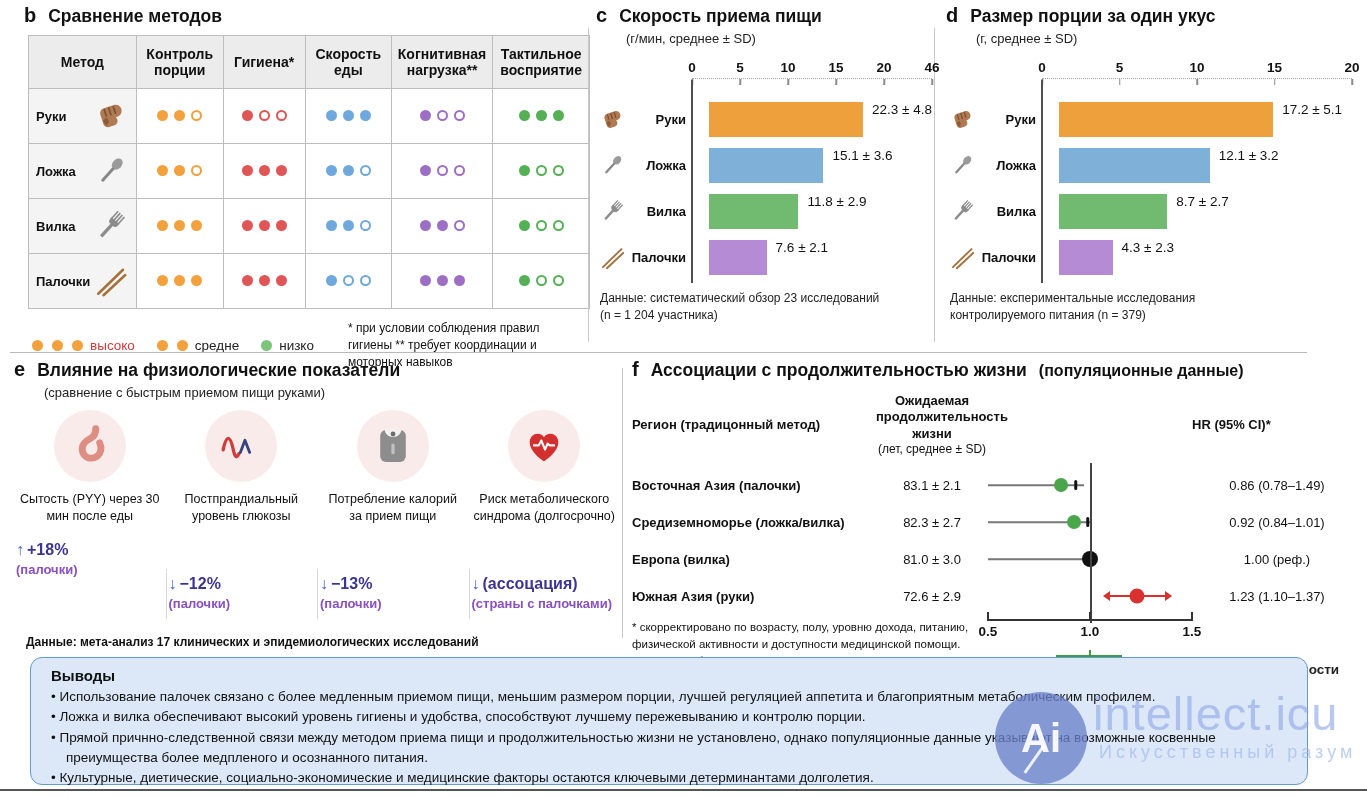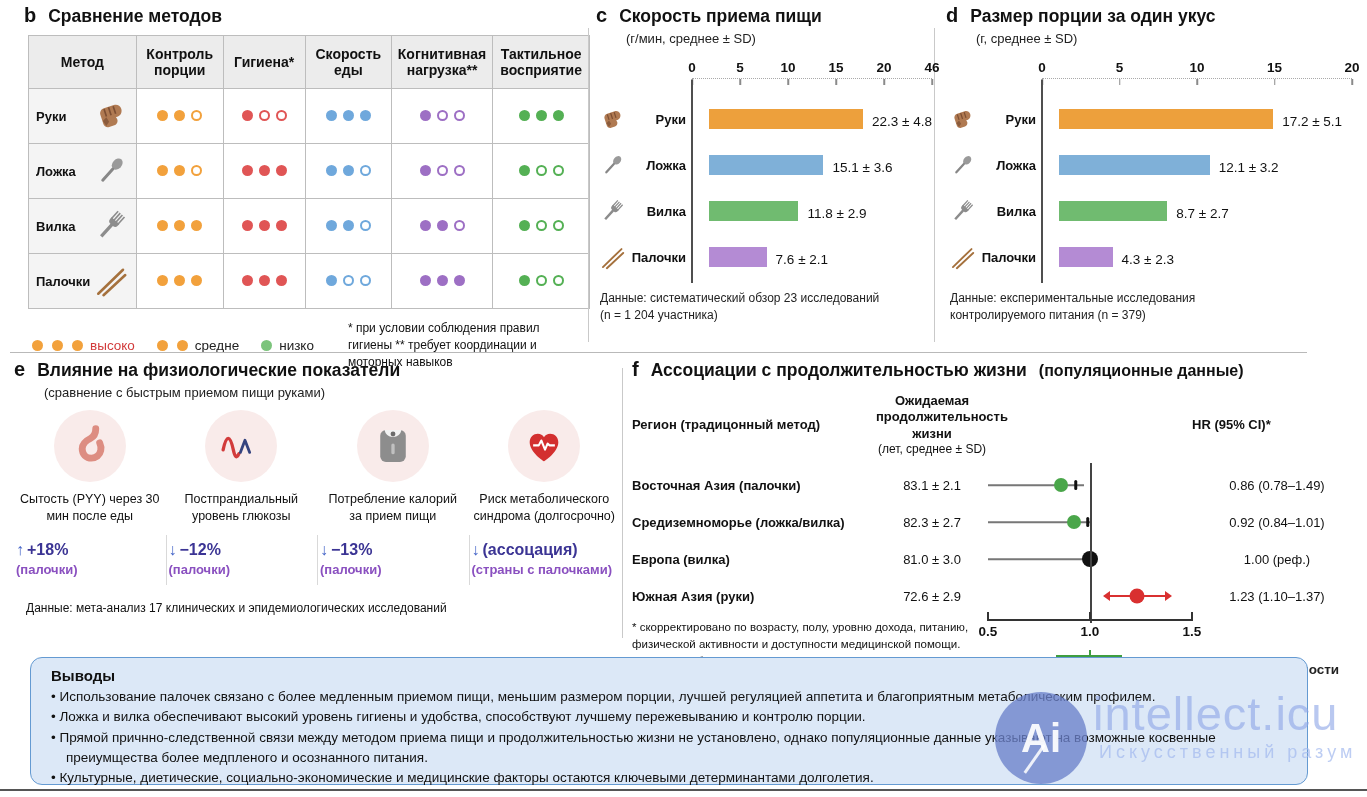--- a/index.html
+++ b/index.html
@@ -42,39 +42,39 @@
   .axis-labels{position:relative;height:18px;margin-left:96px;font-size:13.5px;font-weight:bold;}
   .axis-labels span{position:absolute;transform:translateX(-50%);}
   .axis-line{position:relative;height:9px;margin-left:96px;border-top:1.5px dotted #a9a9a9;}
   .axis-line i{position:absolute;top:0;width:1.5px;height:6px;background:#8a8a8a;transform:translateX(-50%);}
   .bars{position:relative;padding-top:8px;}
   .zero{position:absolute;left:95px;top:20px;width:2px;background:#4f4f4f;}
   .bar-row{display:flex;align-items:center;height:46px;}
   .bar-icon{width:32px;display:flex;justify-content:center;}
   .bar-icon svg{width:27px;height:27px;}
   .bar-label{width:58px;text-align:right;font-weight:bold;font-size:13px;padding-right:7px;}
-  .bar-track{flex:1;display:flex;align-items:flex-end;height:20px;margin-left:16px;}
+  .bar-track{flex:1;display:flex;align-items:flex-start;height:35px;margin-left:16px;}
   .bar{height:100%;}
   .bar-value{margin-left:9px;font-size:13.5px;white-space:nowrap;}
 
   
   #panel-e{position:absolute;left:14px;top:358px;width:606px;}
   .e-grid{display:grid;grid-template-columns:repeat(4,1fr);margin-top:10px;}
   .e-item{text-align:center;padding:0 4px;}
   .e-circle{width:72px;height:72px;border-radius:50%;margin:0 auto;background:#f9ebea;
             display:flex;align-items:center;justify-content:center;}
   .e-circle svg{width:46px;height:46px;}
   .e-label{font-size:12.5px;line-height:1.32;margin-top:9px;min-height:34px;}
   .e-stats{display:grid;grid-template-columns:repeat(4,1fr);margin-top:10px;}
   .e-stat{text-align:left;padding:6px 2px 8px 2px;}
-  .e-stat + .e-stat{border-left:1.5px solid #d9d9d9;}
+  .e-stat + .e-stat{border-left:1.5px solid #d9d9d9;margin-top:34px;}
   .e-arrow{color:#4565c8;font-weight:bold;font-size:16px;margin-right:3px;}
   .e-value{color:#3b3494;font-weight:bold;font-size:16px;}
   .e-sub{color:#8a50c0;font-weight:bold;font-size:13px;margin-top:3px;}
-  .e-src{font-size:12px;margin-top:16px;margin-left:12px;}
+  .e-src{font-size:12px;margin-top:16px;margin-left:12px;font-weight:bold;}
 
   
   #panel-f{position:absolute;left:632px;top:358px;width:730px;}
   .f-head,.f-row{display:grid;grid-template-columns:244px 112px 204px 170px;align-items:center;}
   .f-head{margin-top:12px;}
   .f-h{font-weight:bold;font-size:13px;}
   .f-h.center{text-align:center;line-height:1.25;}
   .f-h .subh{font-weight:normal;font-size:12px;display:block;}
   .f-rows{position:relative;margin-top:10px;}
   .f-row{height:37px;}

